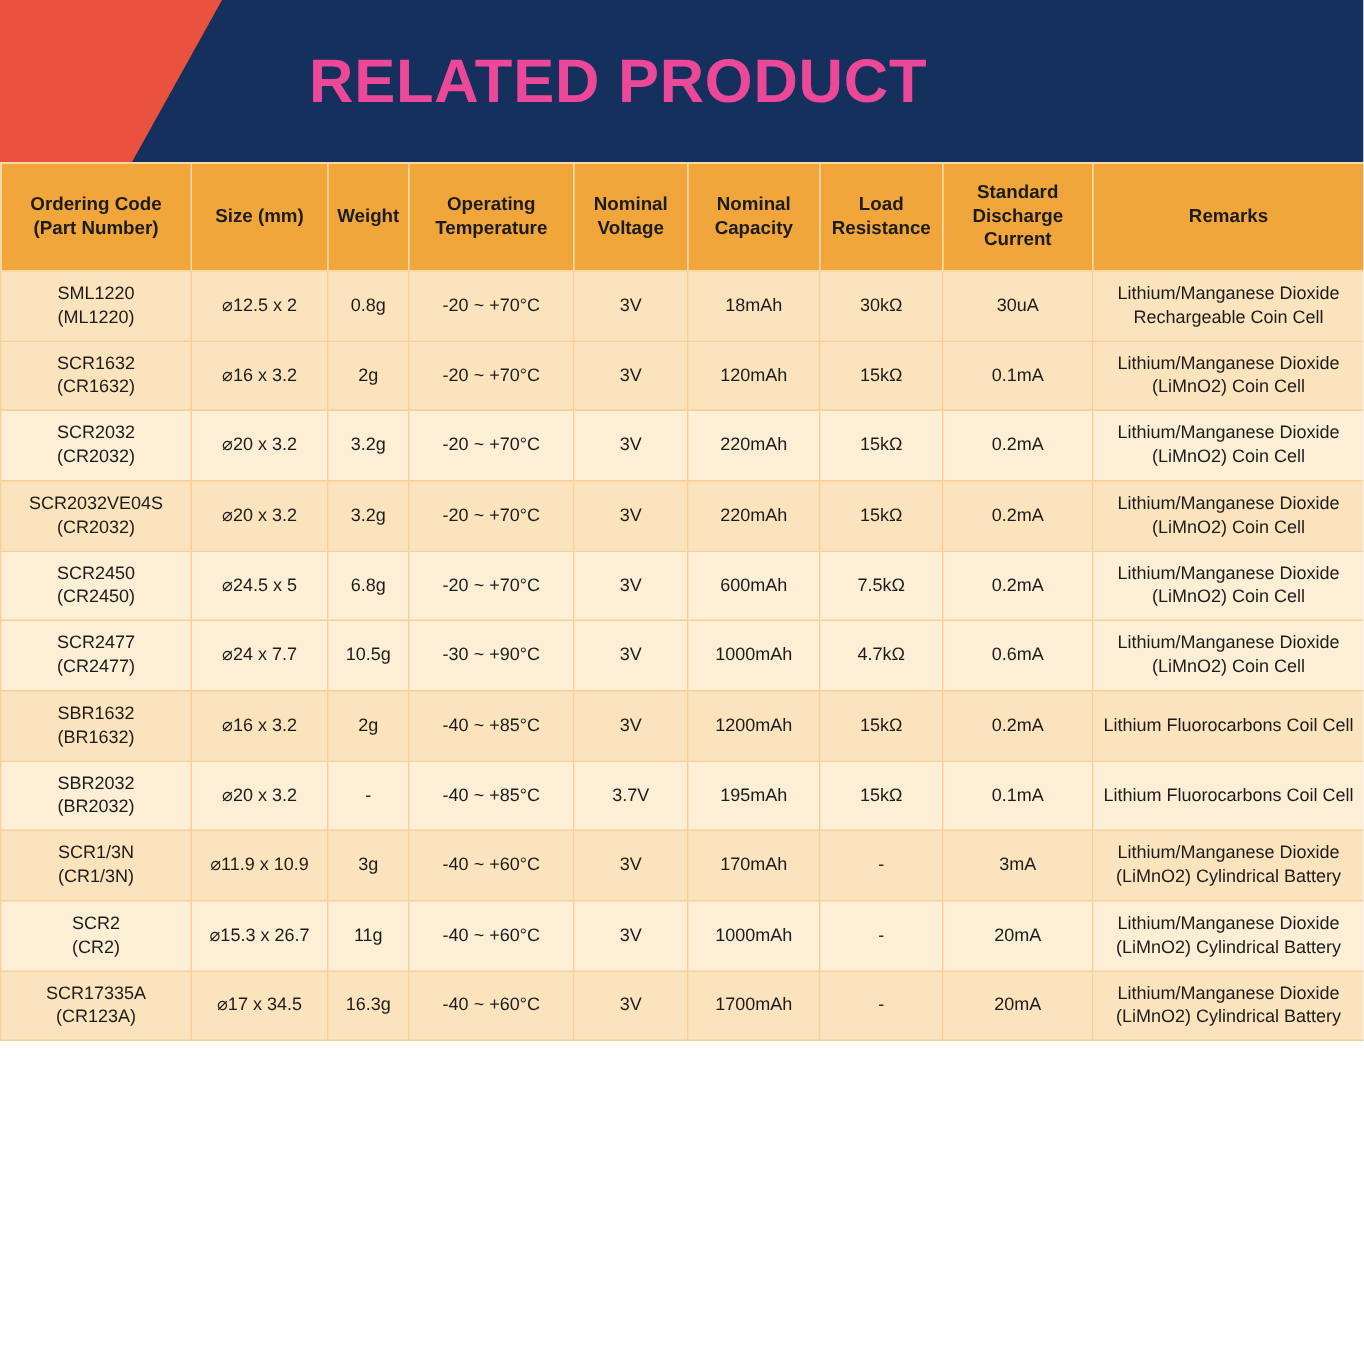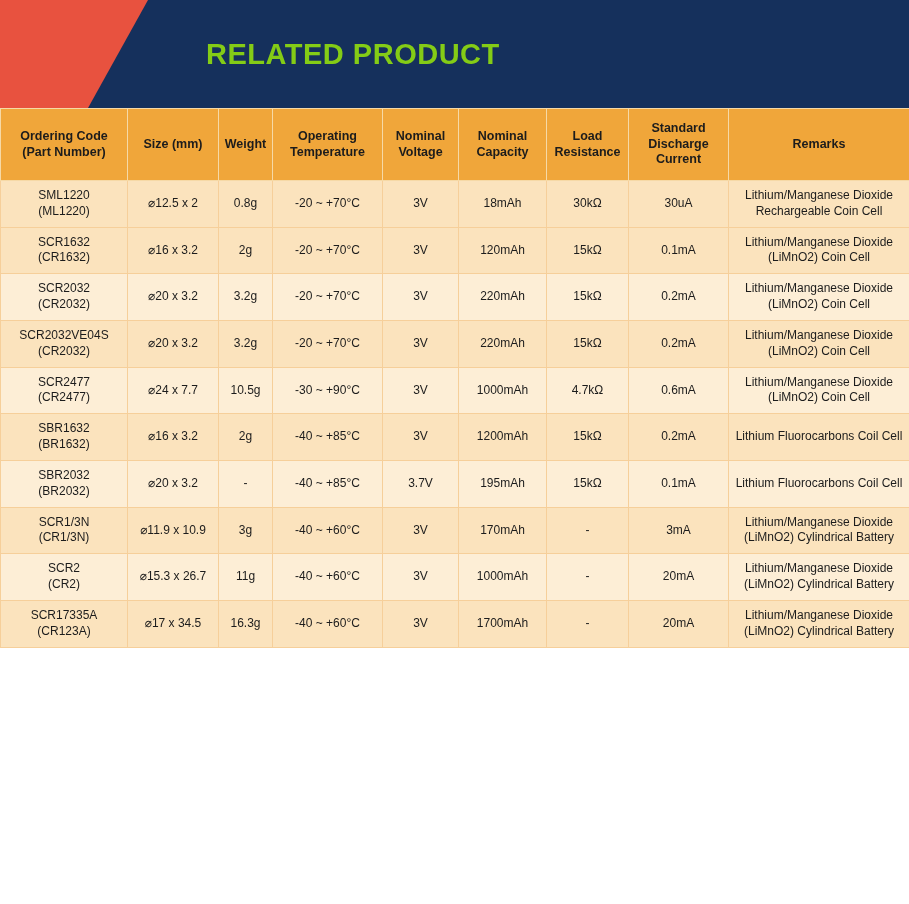--- a/index.html
+++ b/index.html
@@ -39,22 +39,22 @@
     background: #e8523f;
     clip-path: polygon(0 0, 148px 0, 88px 108px, 0 108px);
   }
   .header-title {
     position: absolute;
     left: 206px;
     top: 0;
     height: 108px;
     display: flex;
     align-items: center;
-    color: #84cc16;
-    font-size: 29px;
+    color: #ec4899;
+    font-size: 41px;
     font-weight: bold;
     letter-spacing: 0.5px;
     font-family: "Liberation Sans", sans-serif;
   }
 
   
   .table-wrap {
     width: 909px;
     height: 796px;
     overflow: hidden;
@@ -183,20 +183,31 @@
             <td>⌀20 x 3.2</td>
             <td>3.2g</td>
             <td>-20 ~ +70°C</td>
             <td>3V</td>
             <td>220mAh</td>
             <td>15kΩ</td>
             <td>0.2mA</td>
             <td class="remarks">Lithium/Manganese Dioxide (LiMnO2) Coin Cell</td>
           </tr>
           <tr class="alt">
+            <td class="code">SCR2450<br>(CR2450)</td>
+            <td>⌀24.5 x 5</td>
+            <td>6.8g</td>
+            <td>-20 ~ +70°C</td>
+            <td>3V</td>
+            <td>600mAh</td>
+            <td>7.5kΩ</td>
+            <td>0.2mA</td>
+            <td class="remarks">Lithium/Manganese Dioxide (LiMnO2) Coin Cell</td>
+          </tr>
+          <tr class="alt">
             <td class="code">SCR2477<br>(CR2477)</td>
             <td>⌀24 x 7.7</td>
             <td>10.5g</td>
             <td>-30 ~ +90°C</td>
             <td>3V</td>
             <td>1000mAh</td>
             <td>4.7kΩ</td>
             <td>0.6mA</td>
             <td class="remarks">Lithium/Manganese Dioxide (LiMnO2) Coin Cell</td>
           </tr>

